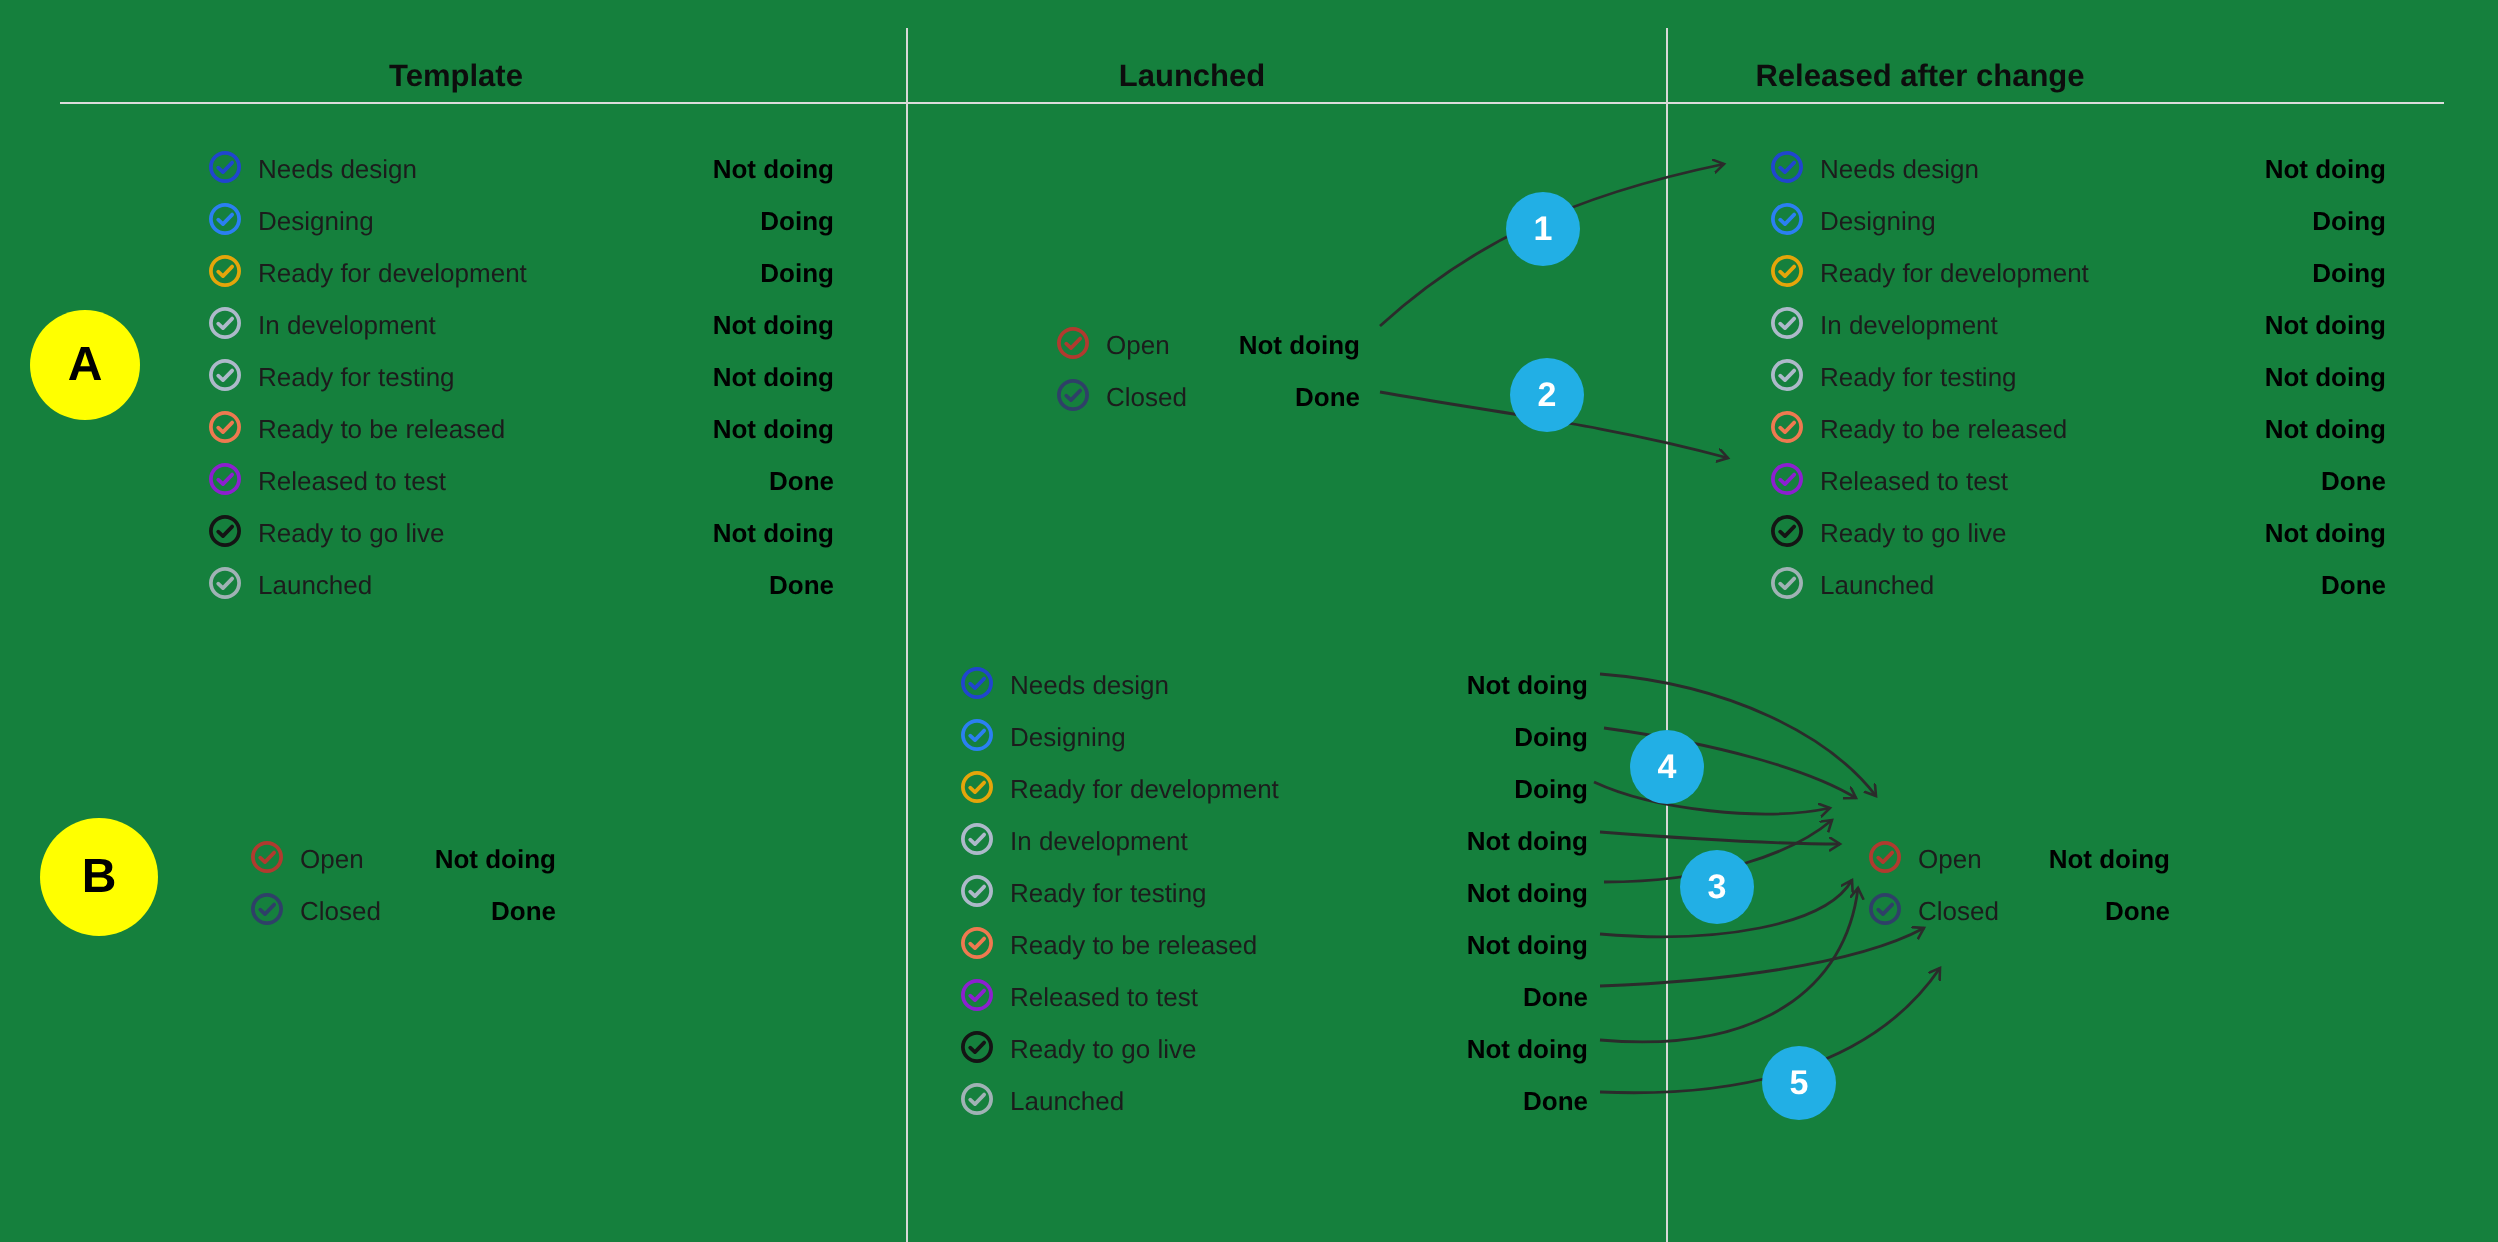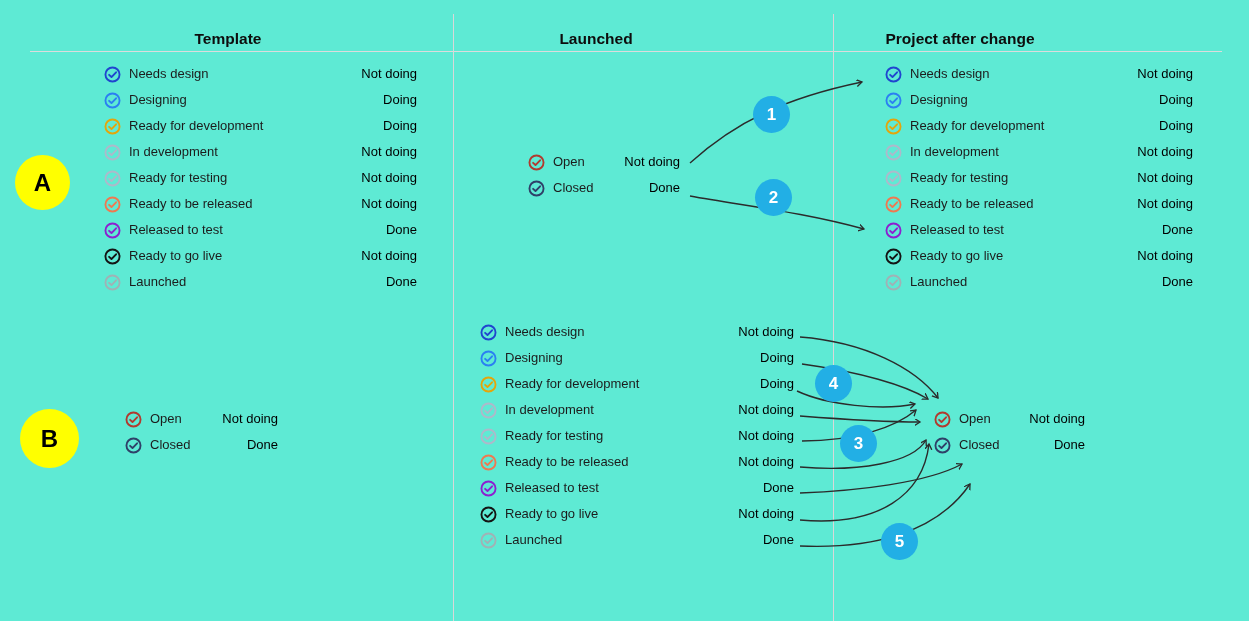--- a/index.html
+++ b/index.html
@@ -1,31 +1,31 @@
 <!DOCTYPE html>
 <html><head>
 <meta charset="utf-8">
 <style>
   html,body{margin:0;padding:0;background:#fff;}
   .canvas{
-    position:relative;width:1249px;height:621px;background:#5eead4;overflow:hidden;
+    position:relative;width:1249px;height:621px;background:#15803d;overflow:hidden;
     font-family:"Liberation Sans",sans-serif;
   }
   .col-header{
     position:absolute;top:30px;transform:translateX(-50%);
     font-size:15.5px;font-weight:700;color:#0d0d0d;white-space:nowrap;
   }
   .h-rule{position:absolute;left:30px;top:51px;width:1192px;height:1px;background:#dcdcdc;}
   .v-rule{position:absolute;top:14px;width:1px;height:607px;background:#d8d8d8;}
   .status-list{position:absolute;}
-  .status-row{display:flex;align-items:flex-start;height:26px;}
+  .status-row{display:flex;align-items:flex-end;height:26px;}
   .check-icon{width:17px;height:17px;flex:0 0 17px;display:inline-block;}
   .check-icon svg{width:17px;height:17px;display:block;}
   .status-name{margin-left:8px;font-size:13px;color:#1c1c1c;white-space:nowrap;}
-  .status-mapping{margin-left:auto;font-size:13px;font-weight:400;color:#000;white-space:nowrap;}
+  .status-mapping{margin-left:auto;font-size:13px;font-weight:700;color:#000;white-space:nowrap;}
   .arrow-layer{position:absolute;left:0;top:0;width:1249px;height:621px;pointer-events:none;}
   .arrow{fill:none;stroke:#2b2b2b;stroke-width:1.4;}
   .step-badge{
     position:absolute;width:37px;height:37px;border-radius:50%;background:#22AFE5;
     color:#fff;font-size:17px;font-weight:700;display:flex;align-items:center;justify-content:center;
   }
   .section-marker{
     position:absolute;border-radius:50%;background:#FFFF00;color:#000;
     font-weight:700;display:flex;align-items:center;justify-content:center;
   }
@@ -38,21 +38,21 @@
   #pair-b{left:125px;top:411px;width:153px;}
   #pair-after-right{left:934px;top:411px;width:151px;}
 </style>
 </head>
 <body>
 
 <div class="canvas">
 
   <div class="col-header" style="left:228px">Template</div>
   <div class="col-header" style="left:596px">Launched</div>
-  <div class="col-header" style="left:960px">Project after change</div>
+  <div class="col-header" style="left:960px">Released after change</div>
 
   <div class="h-rule"></div>
   <div class="v-rule" style="left:453px"></div>
   <div class="v-rule" style="left:833px"></div>
 
   <svg id="arrow-layer" class="arrow-layer">
     <defs>
       <marker id="ah" markerWidth="9" markerHeight="9" refX="5.5" refY="3.5" orient="auto" markerUnits="userSpaceOnUse">
         <path d="M0,0 L5.5,3.5 L0,7" fill="none" stroke="#2b2b2b" stroke-width="1.3"></path>
       </marker>

